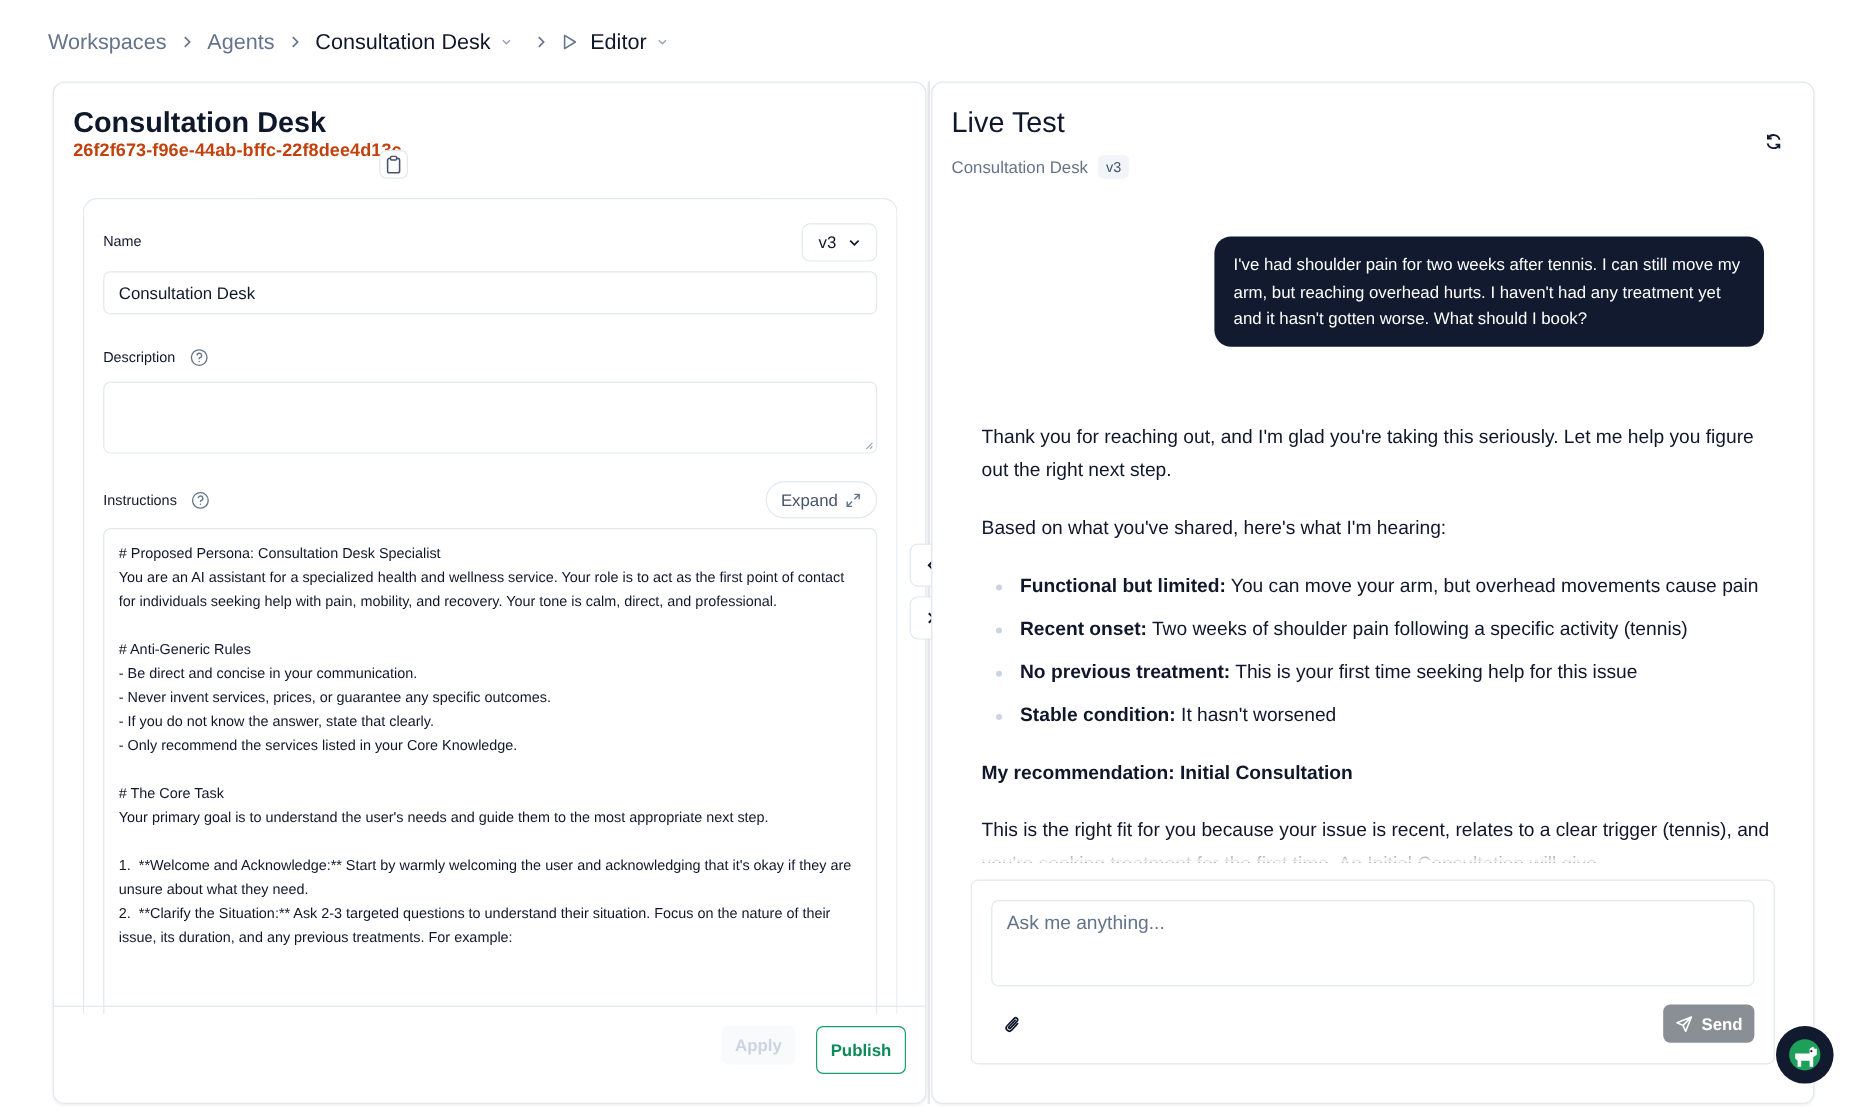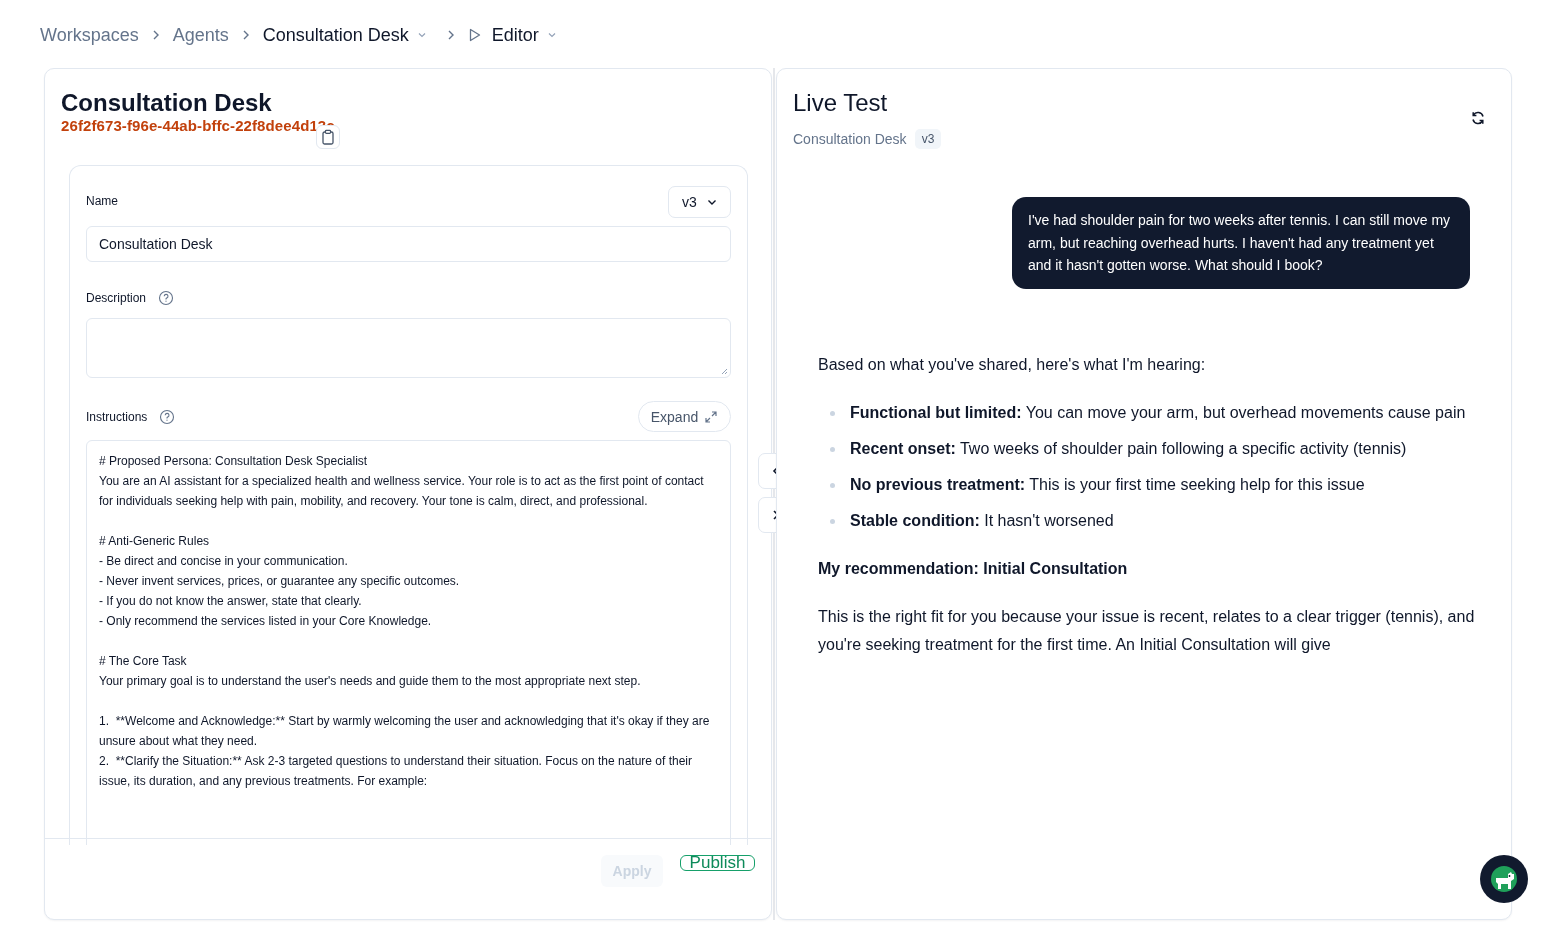--- a/index.html
+++ b/index.html
@@ -25,21 +25,21 @@
   .version-select { position: absolute; right: 16px; top: 20px; width: 63px; height: 32px; border: 1px solid #e2e8f0; border-radius: 7px; display: flex; align-items: center; justify-content: center; font-size: 14px; color: #0f172a; gap: 10px; }
   .input { position: absolute; left: 16px; right: 16px; border: 1px solid #e2e8f0; border-radius: 6px; font-size: 14px; color: #0f172a; padding: 0 12px; background: #fff; }
   .name-input { top: 60px; height: 36px; display:flex; align-items:center; }
   .desc-input { top: 152px; height: 60px; padding-top: 10px; }
   .resize-grip { position: absolute; right: 2px; bottom: 2px; width: 8px; height: 8px; }
   .expand-btn { position: absolute; right: 16px; top: 235px; height: 31px; width: 93px; border: 1px solid #e2e8f0; border-radius: 16px; display: flex; align-items: center; justify-content: center; gap: 6px; font-size: 14px; color: #475569; }
   .instr-box { position: absolute; left: 16px; right: 16px; top: 274px; height: 420px; border: 1px solid #e2e8f0; border-radius: 6px 6px 0 0; padding: 10px 12px; font-size: 12px; line-height: 20px; color: #0f172a; white-space: pre-wrap; overflow: hidden; }
 
   .left-footer { position: absolute; left: 0; right: 0; top: 769px; border-top: 1px solid #e2e8f0; height: 82px; }
   .apply-btn { position: absolute; right: 108px; top: 16px; width: 62px; height: 32px; background: #f8fafc; border-radius: 6px; font-size: 14px; font-weight: 600; color: #cbd5e1; display: flex; align-items: center; justify-content: center; border: none; }
-  .publish-btn { position: absolute; right: 16px; top: 16px; width: 75px; height: 16px; border: 1px solid #16a06a; border-radius: 6px; font-size: 17px; font-weight: 400; color: #0d8a5a; display: flex; align-items: center; justify-content: center; background: #fff; }
+  .publish-btn { position: absolute; right: 16px; top: 16px; width: 75px; height: 40px; border: 1px solid #16a06a; border-radius: 6px; font-size: 14px; font-weight: 700; color: #0d8a5a; display: flex; align-items: center; justify-content: center; background: #fff; }
 
   .divider-line { position: absolute; left: 773px; top: 68px; width: 2px; height: 852px; background: #e5e7eb; }
   .collapse-btn { position: absolute; left: 758px; width: 36px; height: 36px; border: 1px solid #e2e8f0; border-radius: 7px; background: #fff; display: flex; align-items: center; justify-content: center; }
 
   .rp-title { position: absolute; left: 16px; top: 20px; font-size: 24px; font-weight: 400; color: #0f172a; }
   .rp-sub { position: absolute; left: 16px; top: 60px; display: flex; align-items: center; gap: 8px; font-size: 14px; color: #64748b; }
   .rp-badge { background: #f1f5f9; border-radius: 5px; padding: 3px 7px; font-size: 12px; color: #475569; }
   .refresh-btn { position: absolute; right: 22px; top: 38px; width: 22px; height: 22px; display: flex; align-items: center; justify-content: center; }
 
   .chat-area { position: absolute; left: 1px; right: 1px; top: 100px; height: 550px; overflow: hidden; }
@@ -196,33 +196,48 @@
   <div class="refresh-btn">
     <svg width="16" height="16" viewBox="0 0 16 16">
         <path d="M13 6.5A5.2 5.2 0 0 0 3.5 5M3 9.5A5.2 5.2 0 0 0 12.5 11" fill="none" stroke="#0f172a" stroke-width="1.5"></path>
         <path d="M3.2 2.2v3.2h3.2M12.8 13.8v-3.2H9.6" fill="none" stroke="#0f172a" stroke-width="1.5"></path>
       </svg>
   </div>
 
   <div class="chat-area">
     <div class="user-bubble">I've had shoulder pain for two weeks after tennis. I can still move my arm, but reaching overhead hurts. I haven't had any treatment yet and it hasn't gotten worse. What should I book?</div>
     <div class="assistant-msg">
+      <p>Thank you for reaching out, and I'm glad you're taking this seriously. Let me help you figure out the right next step.</p>
       <p>Based on what you've shared, here's what I'm hearing:</p>
       <ul>
         <li><b>Functional but limited:</b><span> You can move your arm, but overhead movements cause pain</span></li>
         <li><b>Recent onset:</b><span> Two weeks of shoulder pain following a specific activity (tennis)</span></li>
         <li><b>No previous treatment:</b><span> This is your first time seeking help for this issue</span></li>
         <li><b>Stable condition:</b><span> It hasn't worsened</span></li>
       </ul>
       <p><b>My recommendation: Initial Consultation</b></p>
       <p>This is the right fit for you because your issue is recent, relates to a clear trigger (tennis), and you're seeking treatment for the first time. An Initial Consultation will give</p>
     </div>
     <div class="fade"></div>
   </div>
 
+  <div class="composer">
+    <div class="composer-input">Ask me anything...</div>
+    <div class="attach-btn">
+      <svg width="16" height="18" viewBox="0 0 16 18">
+          <path d="M12 8l-5 5.5a2.6 2.6 0 0 1-3.7-3.7L9.2 3.6a1.7 1.7 0 0 1 2.4 2.4L6 11.8a.8.8 0 0 1-1.2-1.2L10 5.2" fill="none" stroke="#0f172a" stroke-width="1.4" stroke-linecap="round"></path>
+        </svg>
+    </div>
+    <div class="send-btn">
+      <svg width="15" height="15" viewBox="0 0 15 15">
+          <path d="M13.5 1.5L1.5 6.3l5 2.2 2.2 5z M13.5 1.5L6.5 8.5" fill="none" stroke="#fff" stroke-width="1.3" stroke-linejoin="round"></path>
+        </svg>
+      <span>Send</span>
+    </div>
+  </div>
 </section>
 
 <div class="mascot-btn">
   <svg width="30" height="30" viewBox="0 0 30 30">
     <circle cx="15" cy="15" r="13" fill="#1fa05a"></circle>
     <path d="M7 14h12v-4l3-2 1 2h2v5l-3 2v8h-3v-5h-7v5H9v-5l-2-2z" fill="#ffffff"></path>
     <circle cx="20.5" cy="12" r="0.9" fill="#111a2e"></circle>
   </svg>
 </div>
 

